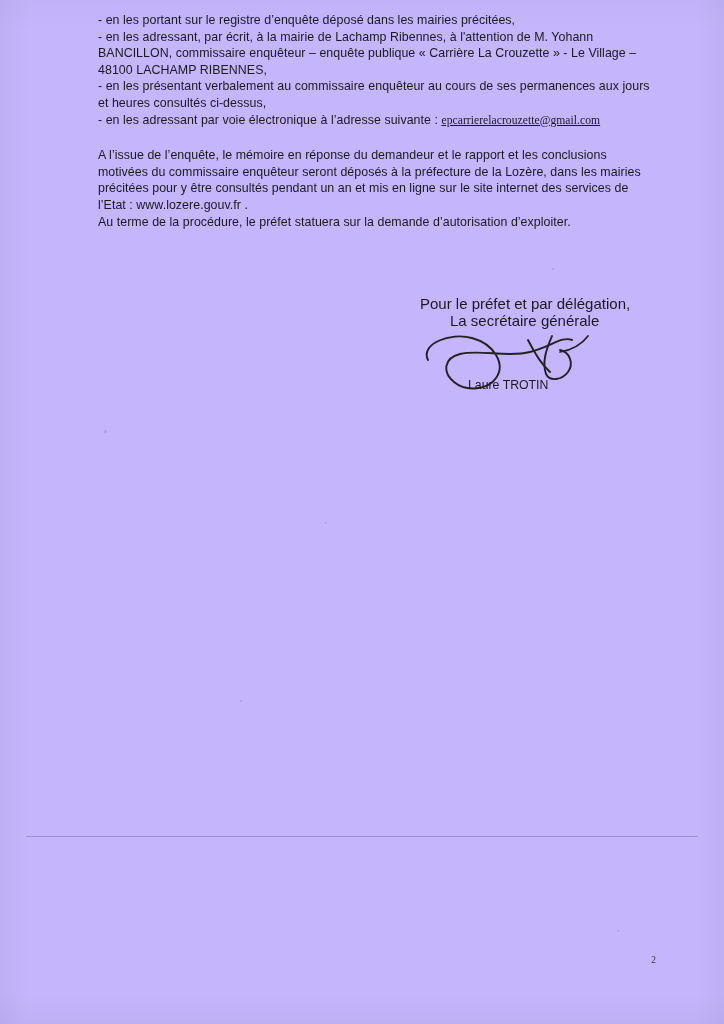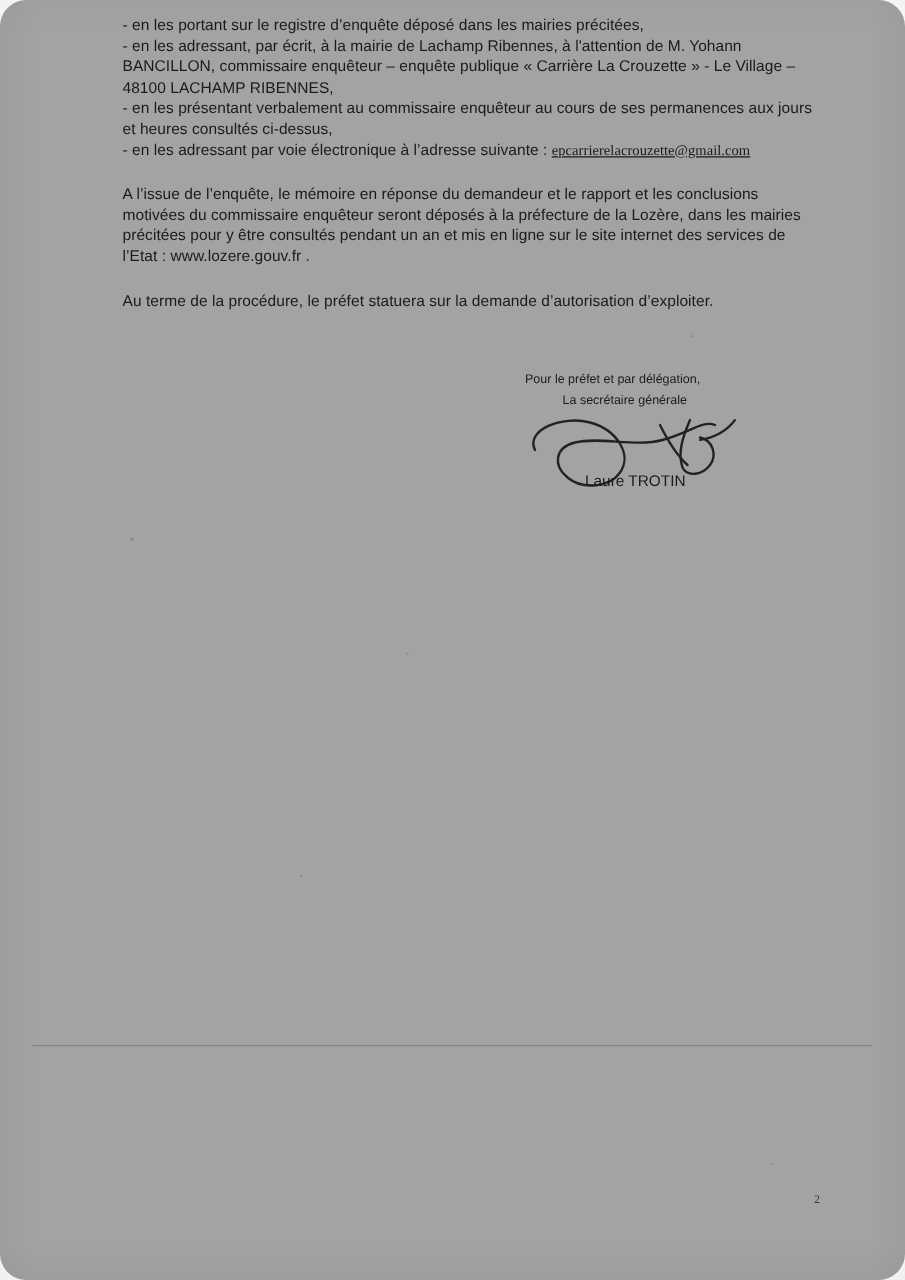--- a/index.html
+++ b/index.html
@@ -11,22 +11,21 @@
     width: 724px;
     height: 1024px;
     position: relative;
     font-family: "Liberation Sans", sans-serif;
     color: #1a1a1a;
     overflow: hidden;
   }
   .page {
     position: absolute;
     inset: 0;
-    background: #a3a3a3;
-    border-radius: 21px;
+    background: #c4b5fd;
   }
   
   .page::before {
     content: "";
     position: absolute;
     inset: 0;
     background:
       linear-gradient(to right, rgba(0,0,0,0.035), rgba(0,0,0,0) 4%, rgba(0,0,0,0) 96%, rgba(0,0,0,0.03)),
       linear-gradient(to bottom, rgba(0,0,0,0.02), rgba(0,0,0,0) 3%, rgba(0,0,0,0) 97%, rgba(0,0,0,0.03));
     pointer-events: none;
@@ -47,36 +46,35 @@
   .bullets {
     margin-top: 12px;
   }
   .bullets .line {
     display: block;
   }
   .block-2 {
     margin-top: 18px;
   }
   .block-3 {
-    margin-top: 19px;
   }
   .link {
     color: #1b1b1b;
   }
   .mono-link {
     font-family: "Liberation Serif", serif;
     font-size: 11.6px;
     text-decoration: underline;
   }
   .sign-block {
     position: absolute;
     left: 420px;
     top: 296px;
     width: 260px;
-    font-size: 10px;
+    font-size: 15px;
     line-height: 16.5px;
     color: #1b1b1b;
   }
   .sign-line-2 {
     margin-left: 30px;
   }
   .signature {
     position: absolute;
     left: 410px;
     top: 322px;

